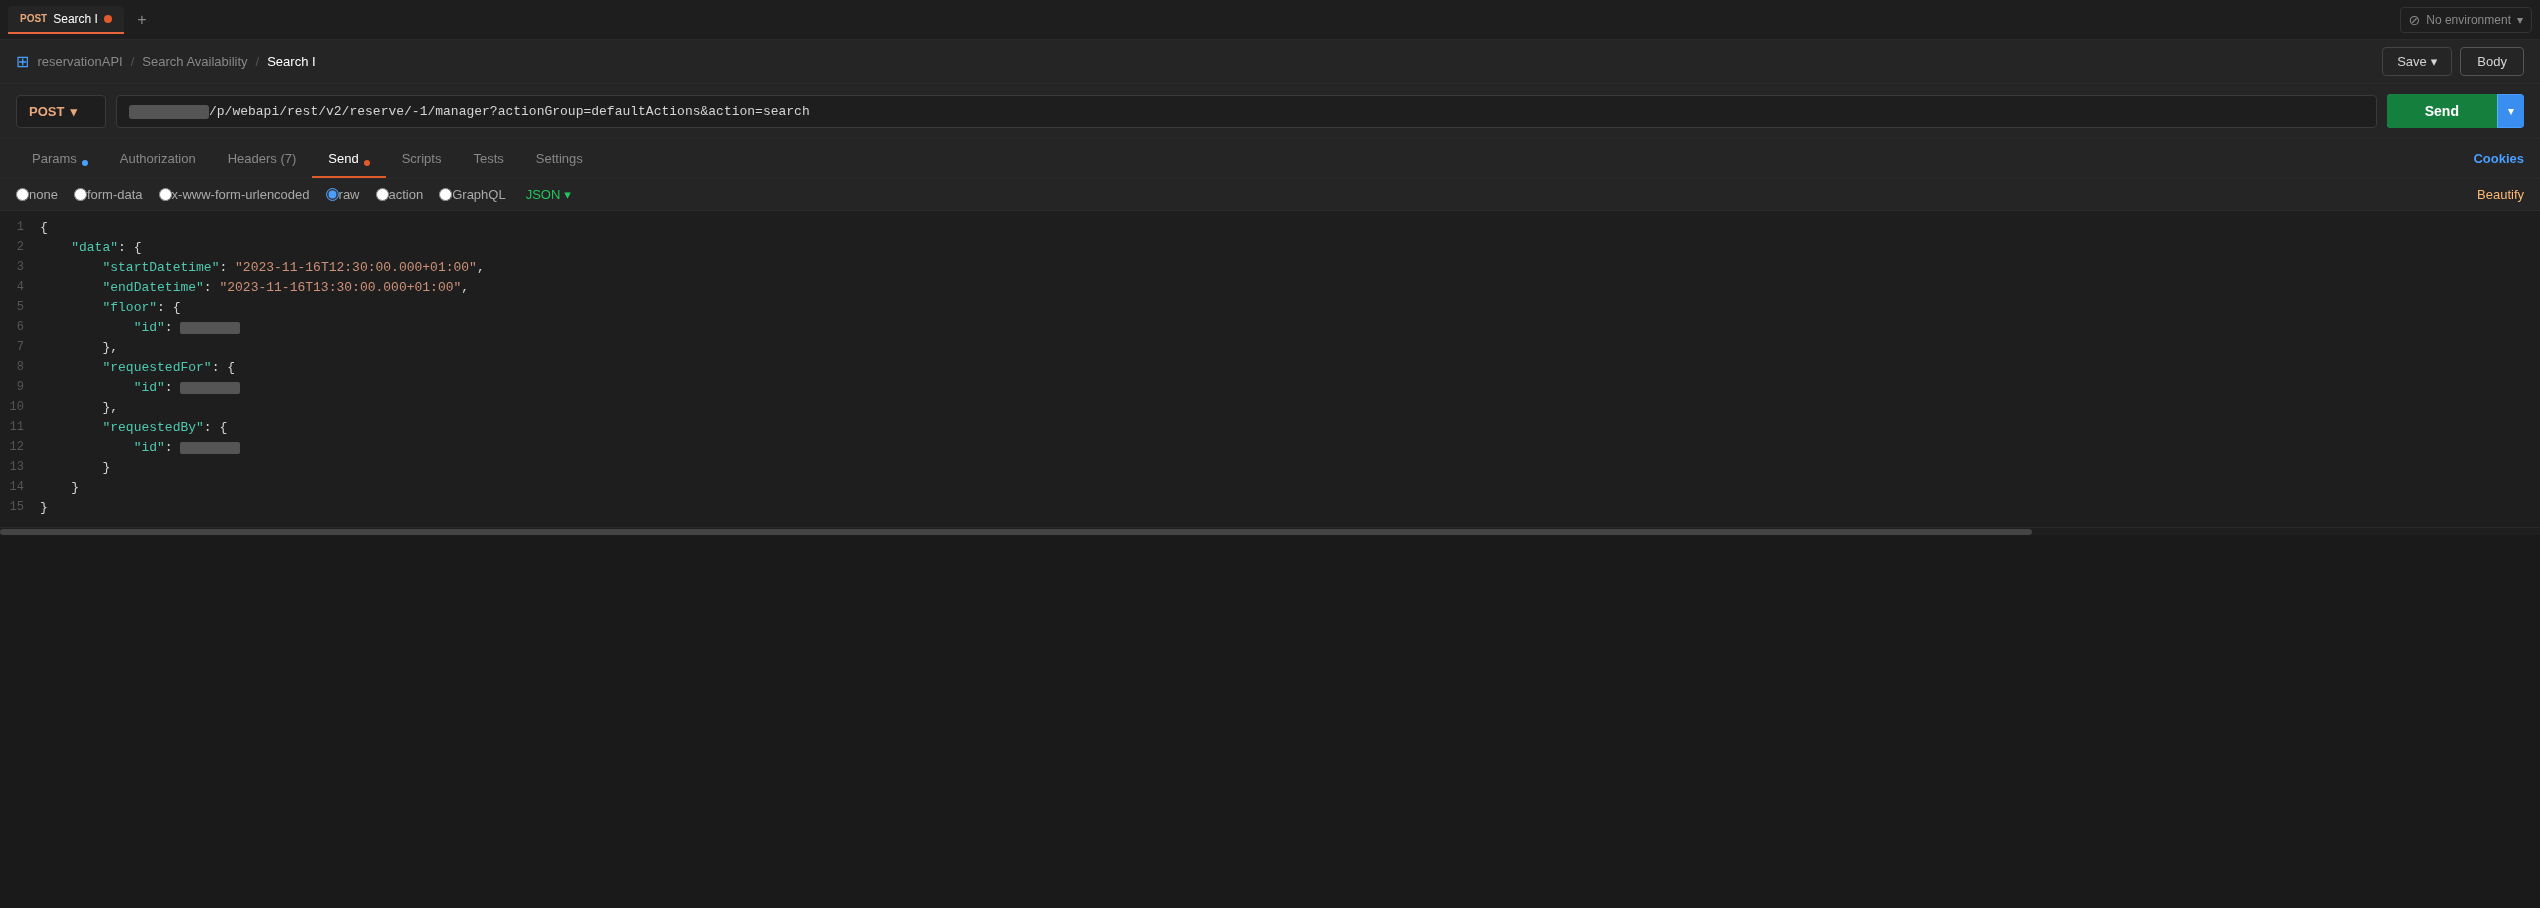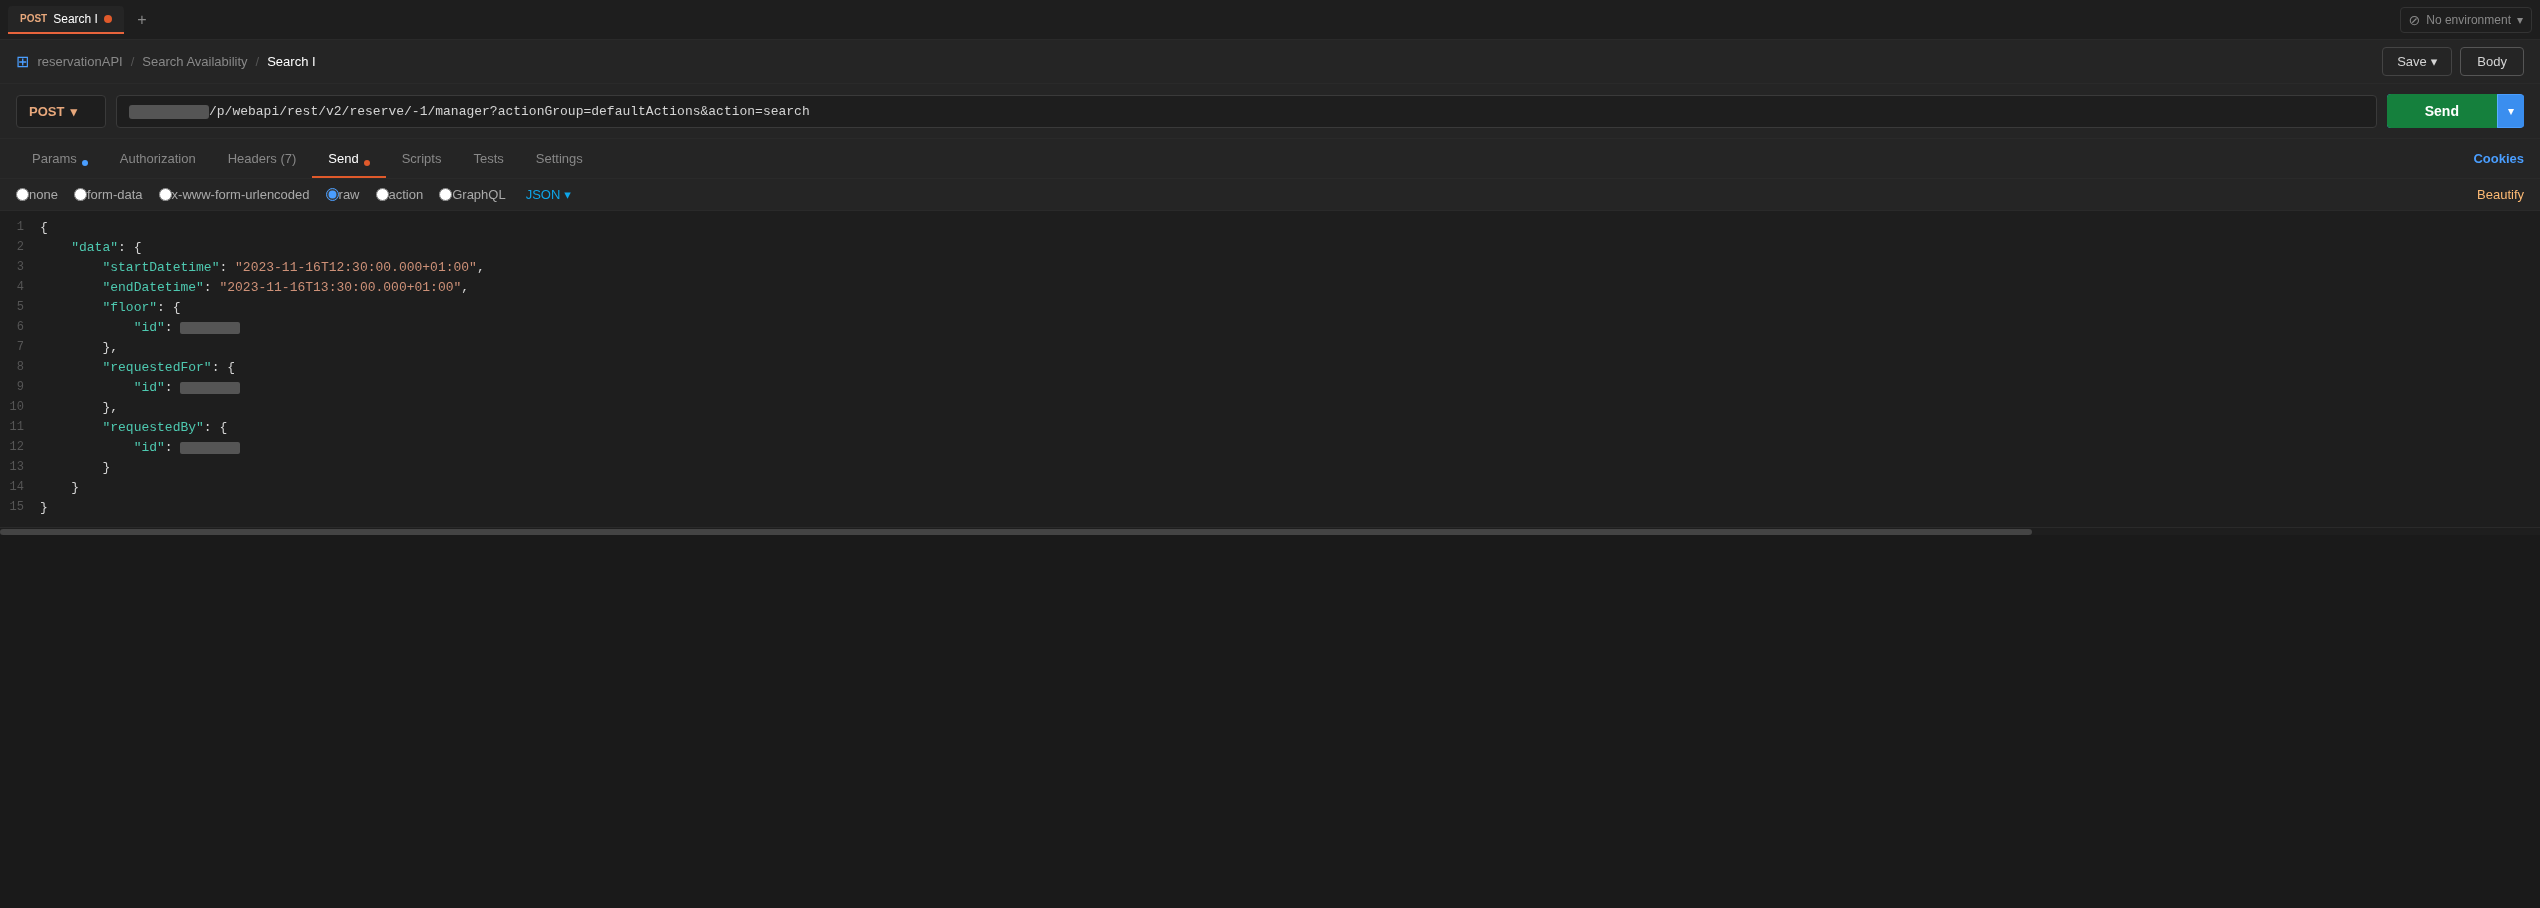--- a/index.html
+++ b/index.html
@@ -263,21 +263,21 @@
       font-size: 13px;
     }
     .radio-option input[type="radio"] {
       accent-color: #4a9eff;
       cursor: pointer;
     }
     .json-selector {
       display: flex;
       align-items: center;
       gap: 4px;
-      color: #0ea5e9;
+      color: #22c55e;
       cursor: pointer;
       font-size: 13px;
       margin-left: 4px;
     }
     .body-options-right {
       margin-left: auto;
       color: #fdba74;
       font-size: 13px;
       cursor: pointer;
     }

